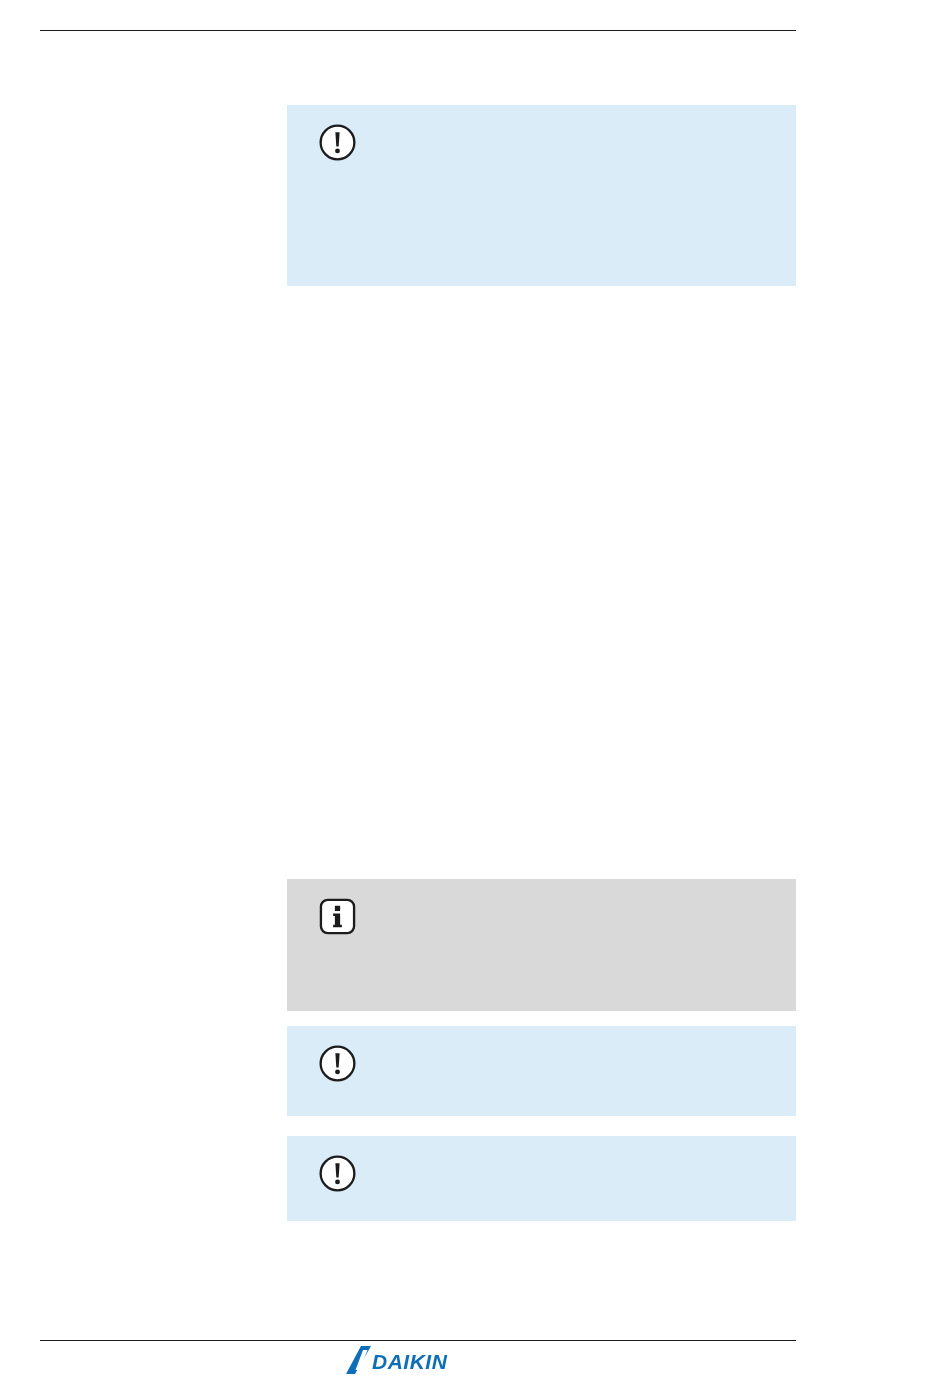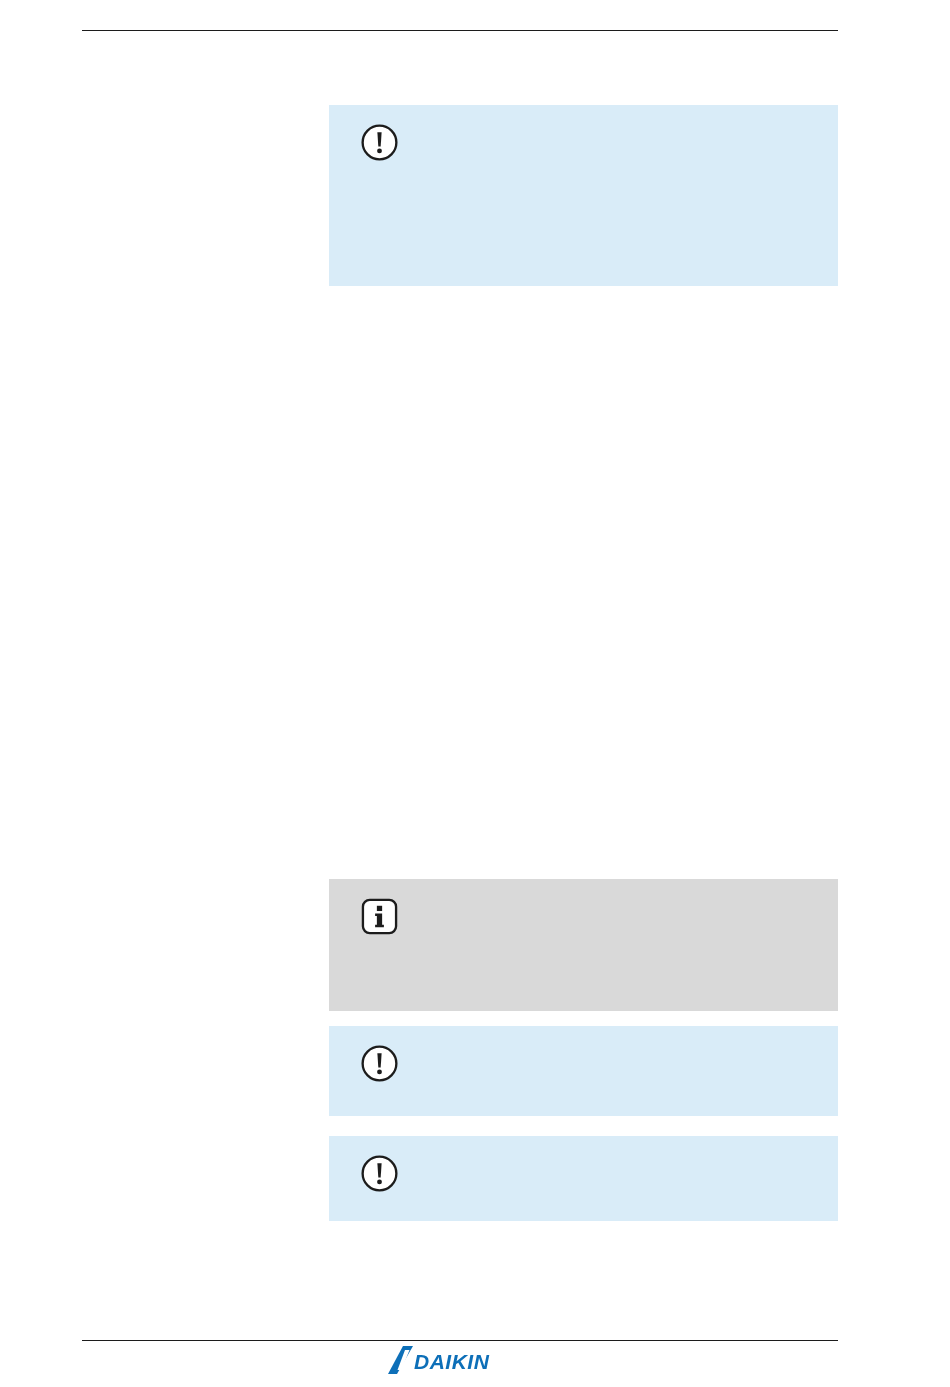--- a/index.html
+++ b/index.html
@@ -3,21 +3,20 @@
 <meta charset="utf-8">
 <style>
   html, body { margin: 0; padding: 0; background: #ffffff; }
   .page {
     position: relative;
     width: 796px;
     height: 1387px;
     background: #ffffff;
     overflow: hidden;
     font-family: "Liberation Sans", sans-serif;
-    margin-left: 42px;
   }
 
   
   .rule {
     position: absolute;
     left: 40px;
     width: 871px;
     height: 0;
     border-top: 1.5px solid #1c1c1c;
   }

